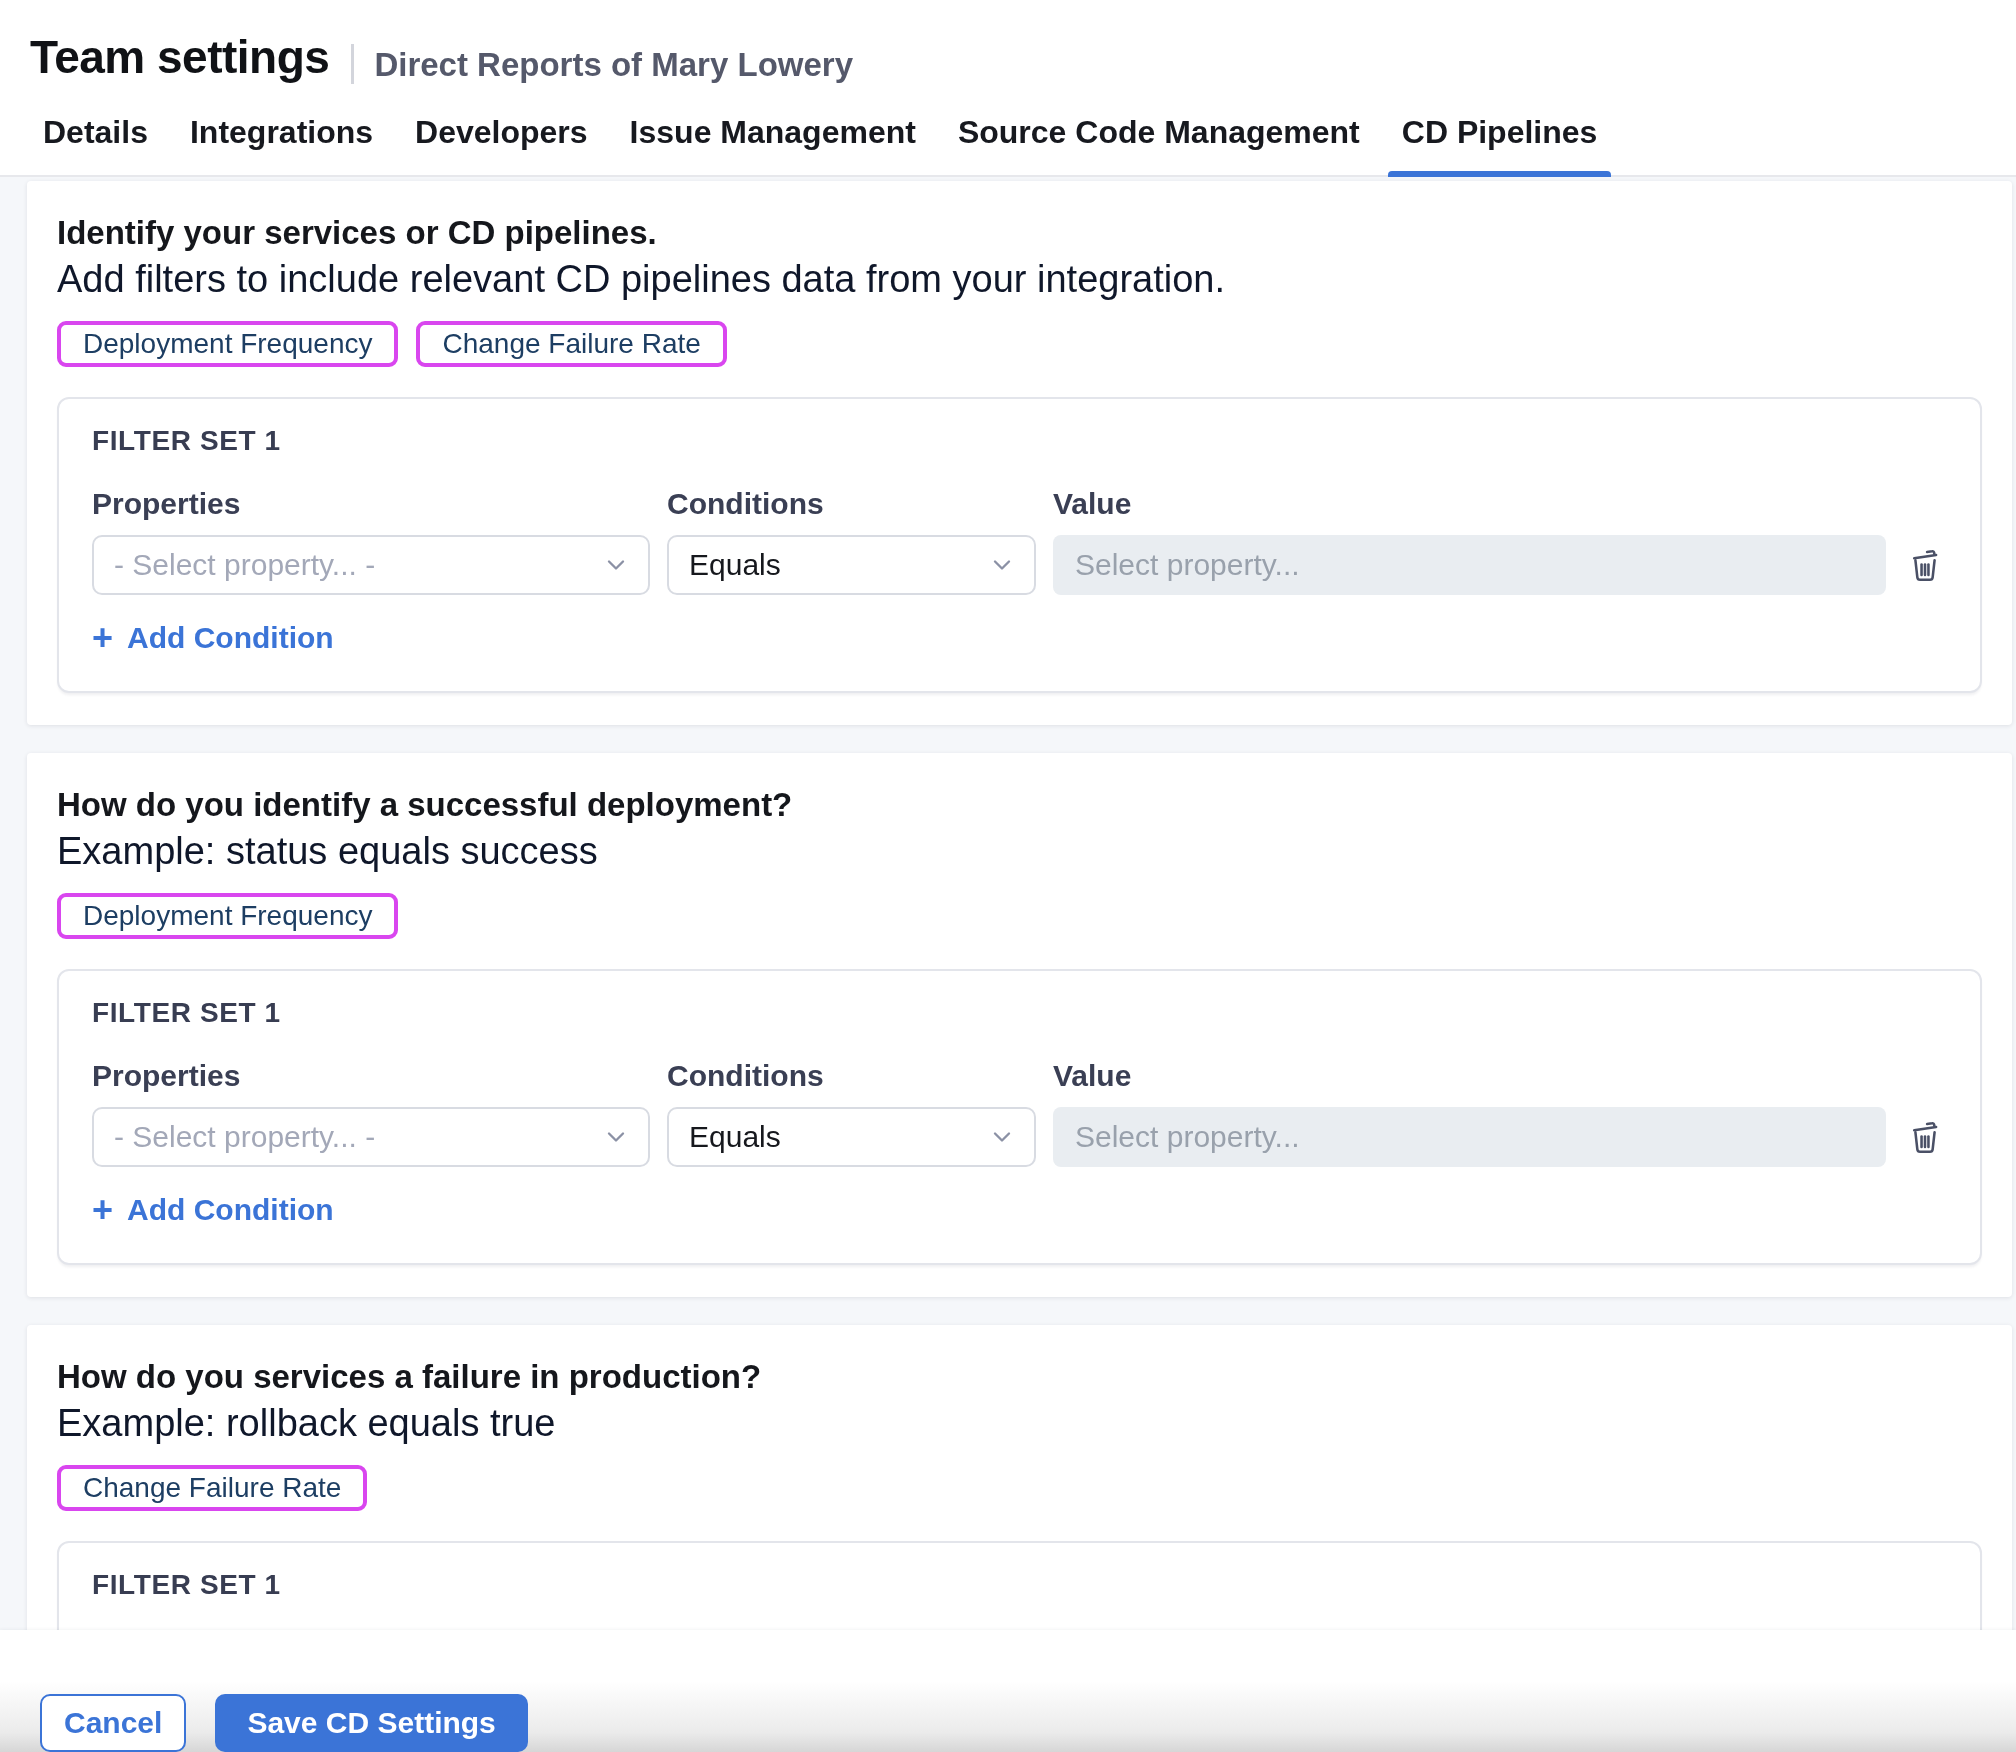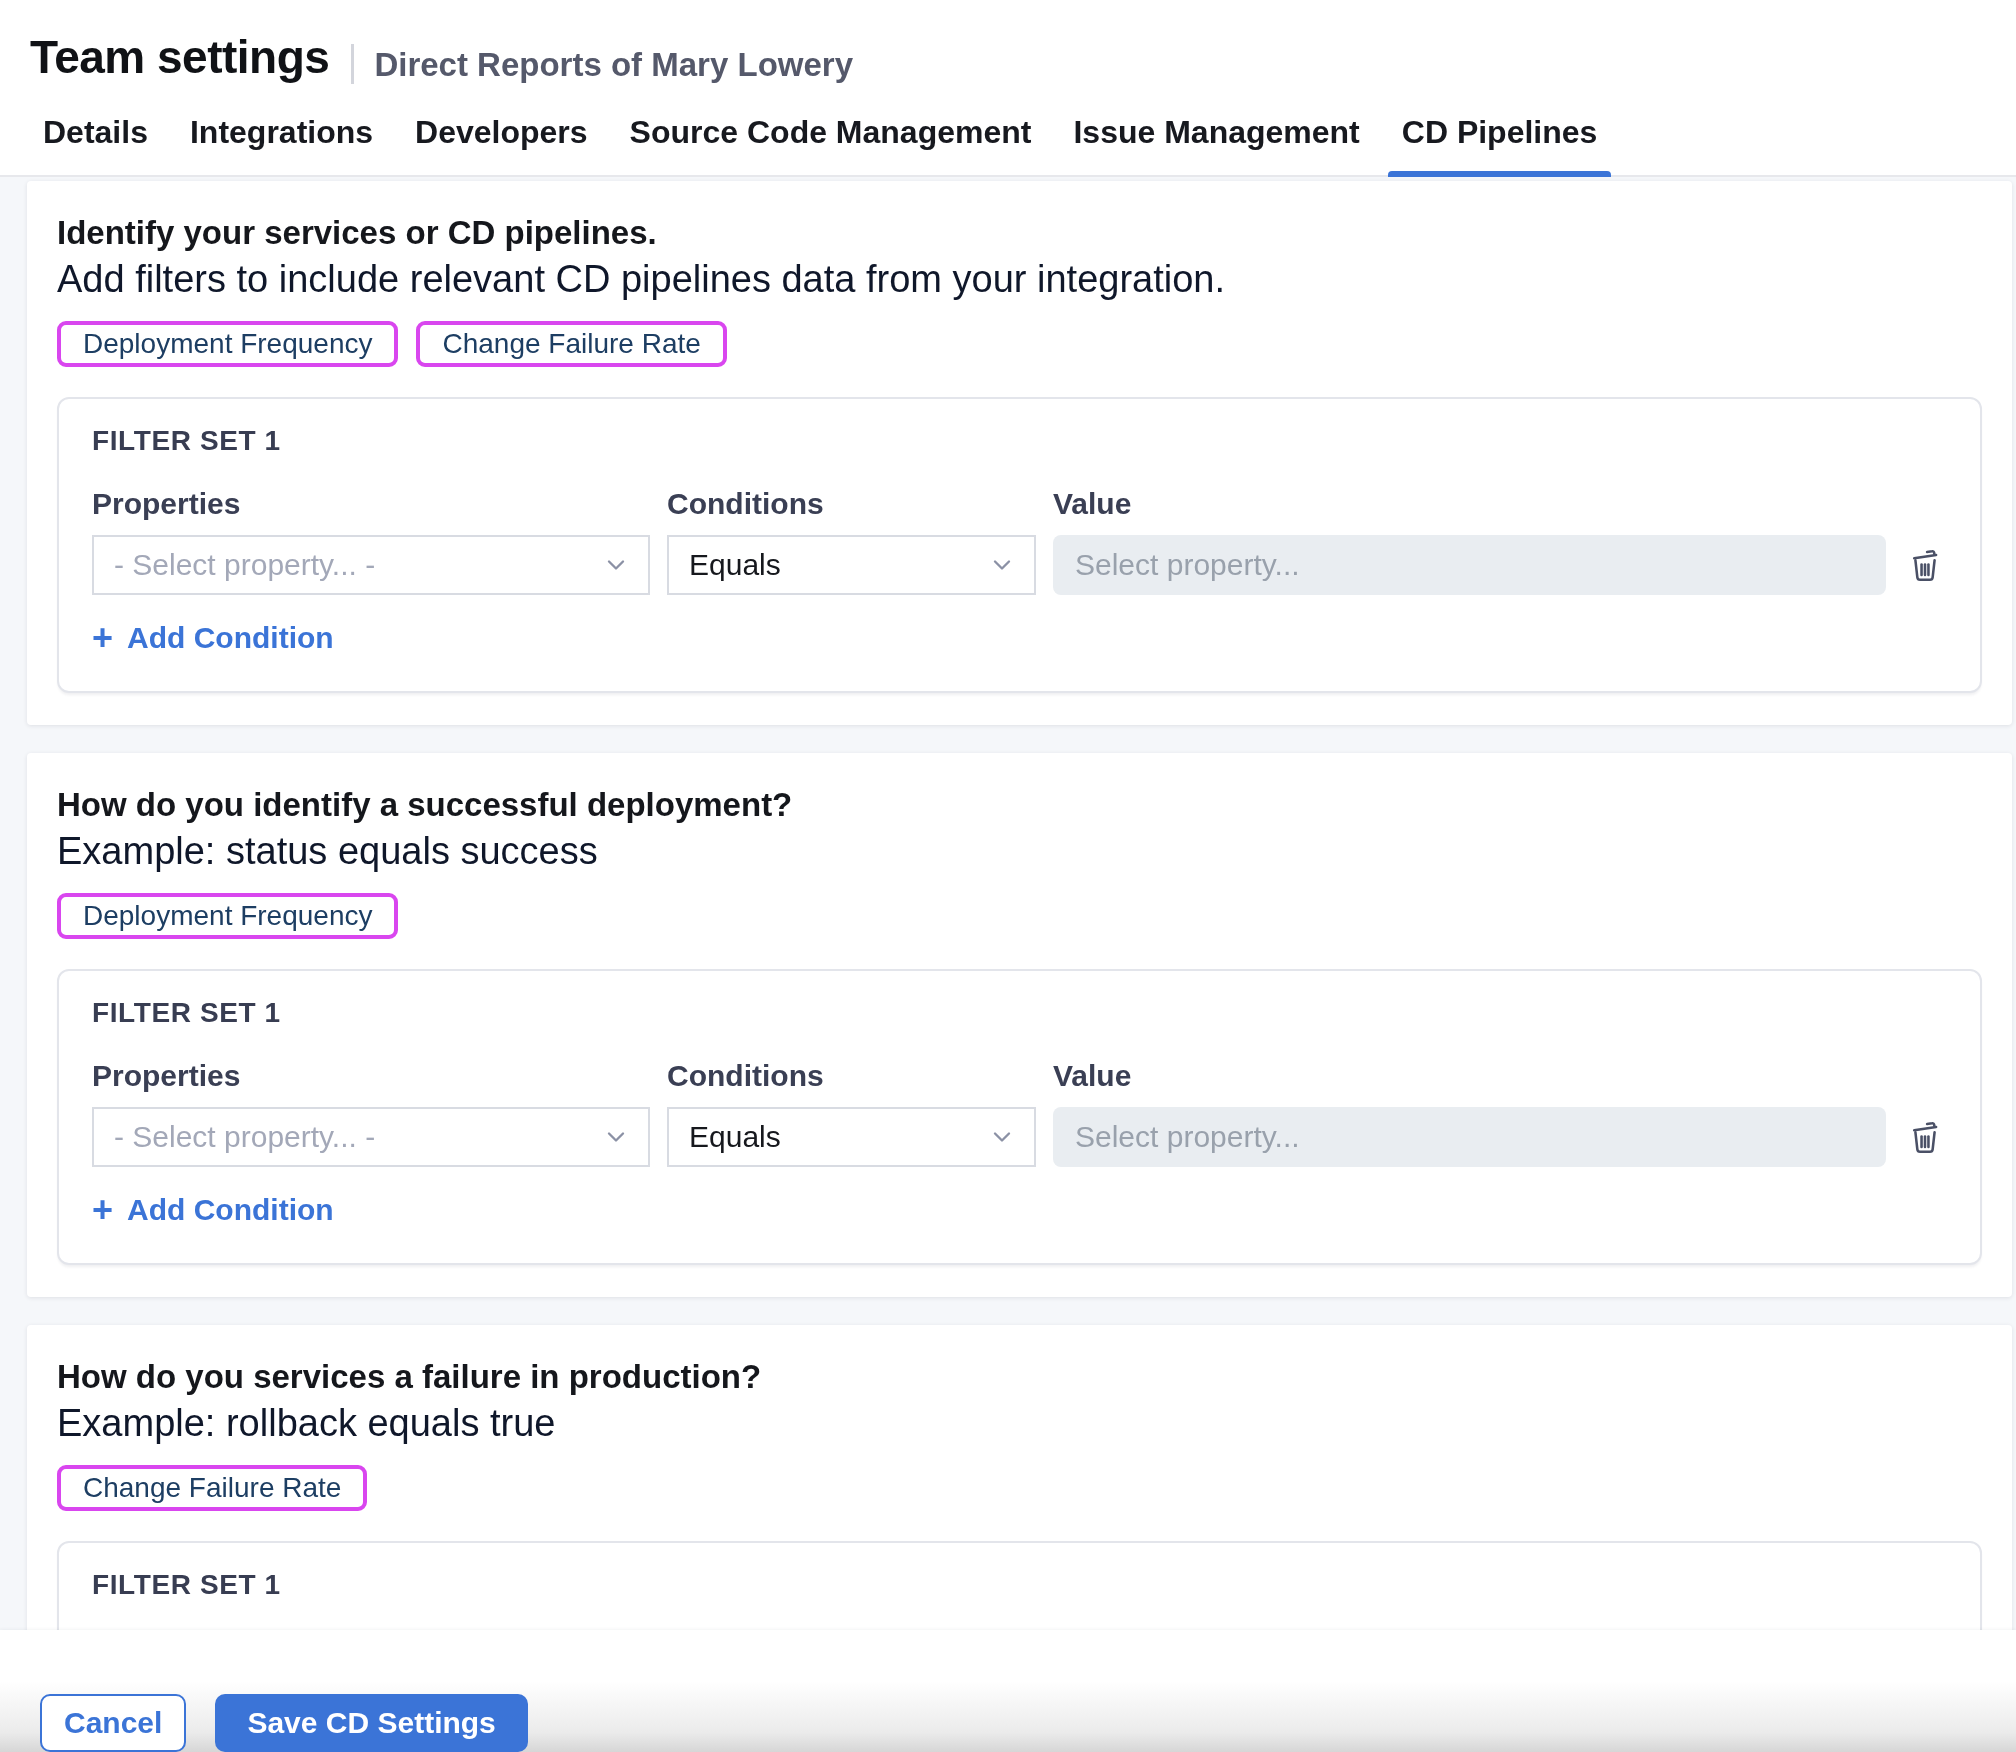--- a/index.html
+++ b/index.html
@@ -57,21 +57,21 @@
   .filter-title { font-size: 28px; font-weight: 700; letter-spacing: 0.6px; color: #383d52; margin-bottom: 30px; }
 
   .filter-grid {
     display: grid;
     grid-template-columns: 558px 369px 1fr 44px;
     column-gap: 17px;
     align-items: center;
   }
   .col-label { font-size: 30px; font-weight: 700; color: #3a3f54; margin-bottom: 14px; align-self: end; }
   .select-box {
-    height: 60px; border: 2px solid #d8dbe2; border-radius: 0; background: #fff;
+    height: 60px; border: 2px solid #d8dbe2; border-radius: 10px; background: #fff;
     display: flex; align-items: center; padding: 0 18px 0 20px;
     font-size: 30px; cursor: pointer;
   }
   .select-box .select-text { flex: 1; overflow: hidden; white-space: nowrap; }
   .select-box .placeholder { color: #a3a8b8; }
   .select-box .value-text { color: #16181d; }
   .chevron { width: 28px; height: 28px; flex: 0 0 auto; }
   .value-input {
     height: 60px; width: 100%; border: none; border-radius: 8px; background: #e9edf1;
     font-size: 30px; color: #3a3f54; padding: 0 22px; outline: none;
@@ -118,22 +118,22 @@
     <div class="page-title">Team settings</div>
     <div class="title-divider"></div>
     <div class="page-subtitle">Direct Reports of Mary Lowery</div>
   </div>
 </div>
 
 <div class="tabbar">
   <div class="tab">Details</div>
   <div class="tab">Integrations</div>
   <div class="tab">Developers</div>
+  <div class="tab">Issue Management</div>
   <div class="tab">Source Code Management</div>
-  <div class="tab">Issue Management</div>
   <div class="tab active">CD Pipelines</div>
 </div>
 
 <div class="content">
 
   <div class="section-card">
     <div class="section-heading">Identify your services or CD pipelines.</div>
     <div class="section-subtitle">Add filters to include relevant CD pipelines data from your integration.</div>
     <div class="chip-row">
       <div class="chip">Deployment Frequency</div>

